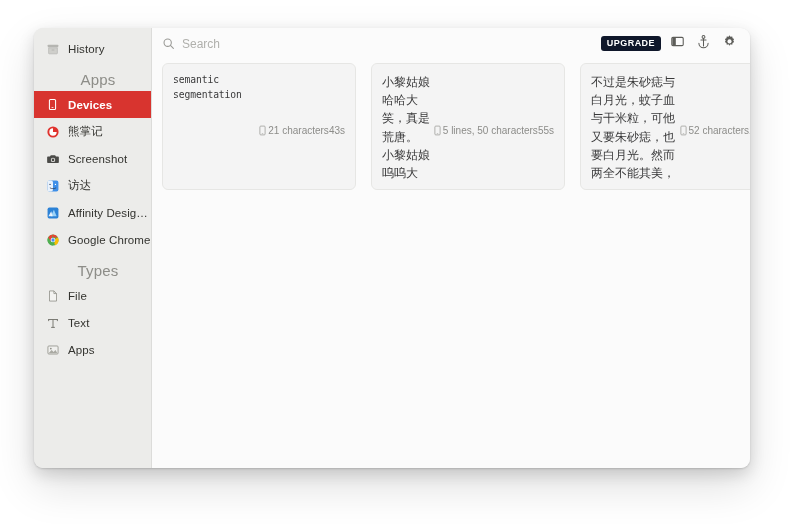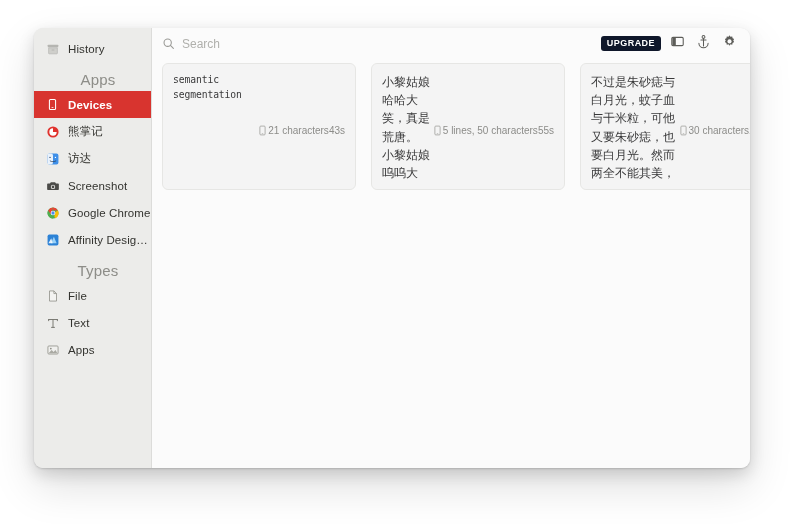--- a/index.html
+++ b/index.html
@@ -240,65 +240,65 @@
           <circle cx="8" cy="8" r="6.4" fill="#e0332e"></circle>
           <path d="M8 3.8a4.2 4.2 0 1 0 4.2 4.2H8z" fill="#ffffff"></path>
         </svg>
       </span>
       <span>熊掌记</span>
     </div>
 
     <div class="side-row">
       <span class="ic">
         <svg viewBox="0 0 16 16" width="14" height="14">
+          <path d="M2.2 5.2h2.3l1-1.5h4.9l1 1.5h2.4a.9.9 0 0 1 .9.9v5.6a.9.9 0 0 1-.9.9H2.2a.9.9 0 0 1-.9-.9V6.1a.9.9 0 0 1 .9-.9z" fill="#4b4b48"></path>
+          <circle cx="8" cy="9" r="2.5" fill="#e9e9e7"></circle>
+          <circle cx="8" cy="9" r="1.5" fill="#4b4b48"></circle>
+        </svg>
+      </span>
+      <span>Screenshot</span>
+    </div>
+
+    <div class="side-row">
+      <span class="ic">
+        <svg viewBox="0 0 16 16" width="14" height="14">
           <rect x="1.8" y="1.8" width="12.4" height="12.4" rx="2.3" fill="#3e8fe8"></rect>
           <rect x="1.8" y="1.8" width="6.2" height="12.4" rx="2.3" fill="#e9f2fc"></rect>
           <circle cx="4.6" cy="6.2" r=".75" fill="#2a3b55"></circle>
           <circle cx="10.8" cy="6.2" r=".75" fill="#ffffff"></circle>
           <path d="M4.8 10.3c1.6 1.1 4.8 1.1 6.4 0" stroke="#2a3b55" stroke-width=".85" fill="none" stroke-linecap="round"></path>
         </svg>
       </span>
       <span>访达</span>
     </div>
 
     <div class="side-row">
       <span class="ic">
         <svg viewBox="0 0 16 16" width="14" height="14">
-          <path d="M2.2 5.2h2.3l1-1.5h4.9l1 1.5h2.4a.9.9 0 0 1 .9.9v5.6a.9.9 0 0 1-.9.9H2.2a.9.9 0 0 1-.9-.9V6.1a.9.9 0 0 1 .9-.9z" fill="#4b4b48"></path>
-          <circle cx="8" cy="9" r="2.5" fill="#e9e9e7"></circle>
-          <circle cx="8" cy="9" r="1.5" fill="#4b4b48"></circle>
-        </svg>
-      </span>
-      <span>Screenshot</span>
+          <rect x="1.8" y="1.8" width="12.4" height="12.4" rx="2" fill="#2c82d6"></rect>
+          <path d="M5.6 11.6 9 4.4l3.2 7.2z" fill="#9cd2f7"></path>
+          <path d="M2.8 11.6 6 6.1l1.6 5.5z" fill="#ffffff" opacity=".88"></path>
+        </svg>
+      </span>
+      <span>Affinity Desig…</span>
     </div>
 
     <div class="side-row">
       <span class="ic">
         <svg viewBox="0 0 16 16" width="14" height="14">
           <circle cx="8" cy="8" r="6.3" fill="#4fae50"></circle>
           <path d="M8 1.7A6.3 6.3 0 0 1 13.5 5H8z" fill="#ea4235"></path>
           <path d="M13.5 5a6.3 6.3 0 0 1-3 9.1L8 8.2z" fill="#fbbd05"></path>
           <path d="M2.5 5A6.3 6.3 0 0 0 8 14.3L10.6 9z" fill="#4fae50"></path>
           <path d="M8 1.7A6.3 6.3 0 0 0 2.5 5l3.1 4.4z" fill="#ea4235"></path>
           <circle cx="8" cy="8" r="2.7" fill="#ffffff"></circle>
           <circle cx="8" cy="8" r="1.9" fill="#4a8ef0"></circle>
         </svg>
       </span>
       <span>Google Chrome</span>
-    </div>
-
-    <div class="side-row">
-      <span class="ic">
-        <svg viewBox="0 0 16 16" width="14" height="14">
-          <rect x="1.8" y="1.8" width="12.4" height="12.4" rx="2" fill="#2c82d6"></rect>
-          <path d="M5.6 11.6 9 4.4l3.2 7.2z" fill="#9cd2f7"></path>
-          <path d="M2.8 11.6 6 6.1l1.6 5.5z" fill="#ffffff" opacity=".88"></path>
-        </svg>
-      </span>
-      <span>Affinity Desig…</span>
     </div>
 
 
     <div class="section-label">Types</div>
 
     <div class="side-row">
       <span class="ic">
         <svg viewBox="0 0 16 16" width="14" height="14">
           <path d="M4 2.2h5l3 3v8.6H4z" fill="#f3f3f1" stroke="#8d8d86" stroke-width=".9" stroke-linejoin="round"></path>
           <path d="M9 2.2v3h3" fill="none" stroke="#8d8d86" stroke-width=".9" stroke-linejoin="round"></path>
@@ -414,21 +414,21 @@
 
         <div class="card">
           <div class="card-body">不过是朱砂痣与白月光，蚊子血与干米粒，可他又要朱砂痣，也要白月光。然而两全不能其美，他就选了最新的那个。</div>
           <div class="card-foot">
             <span class="phone-ic">
               <svg viewBox="0 0 16 16" width="11" height="13">
                 <rect x="4.2" y="1.6" width="7.6" height="12.8" rx="1.3" fill="none" stroke="#9a9a96" stroke-width="1.1"></rect>
                 <rect x="6.8" y="11.6" width="2.4" height=".9" rx=".45" fill="#9a9a96"></rect>
               </svg>
             </span>
-            <span class="meta">30 characters</span>
+            <span class="meta">52 characters</span>
             <span class="age">1m</span>
           </div>
         </div>
 
       </div>
     </div>
 
   </div>
 </div>
 

